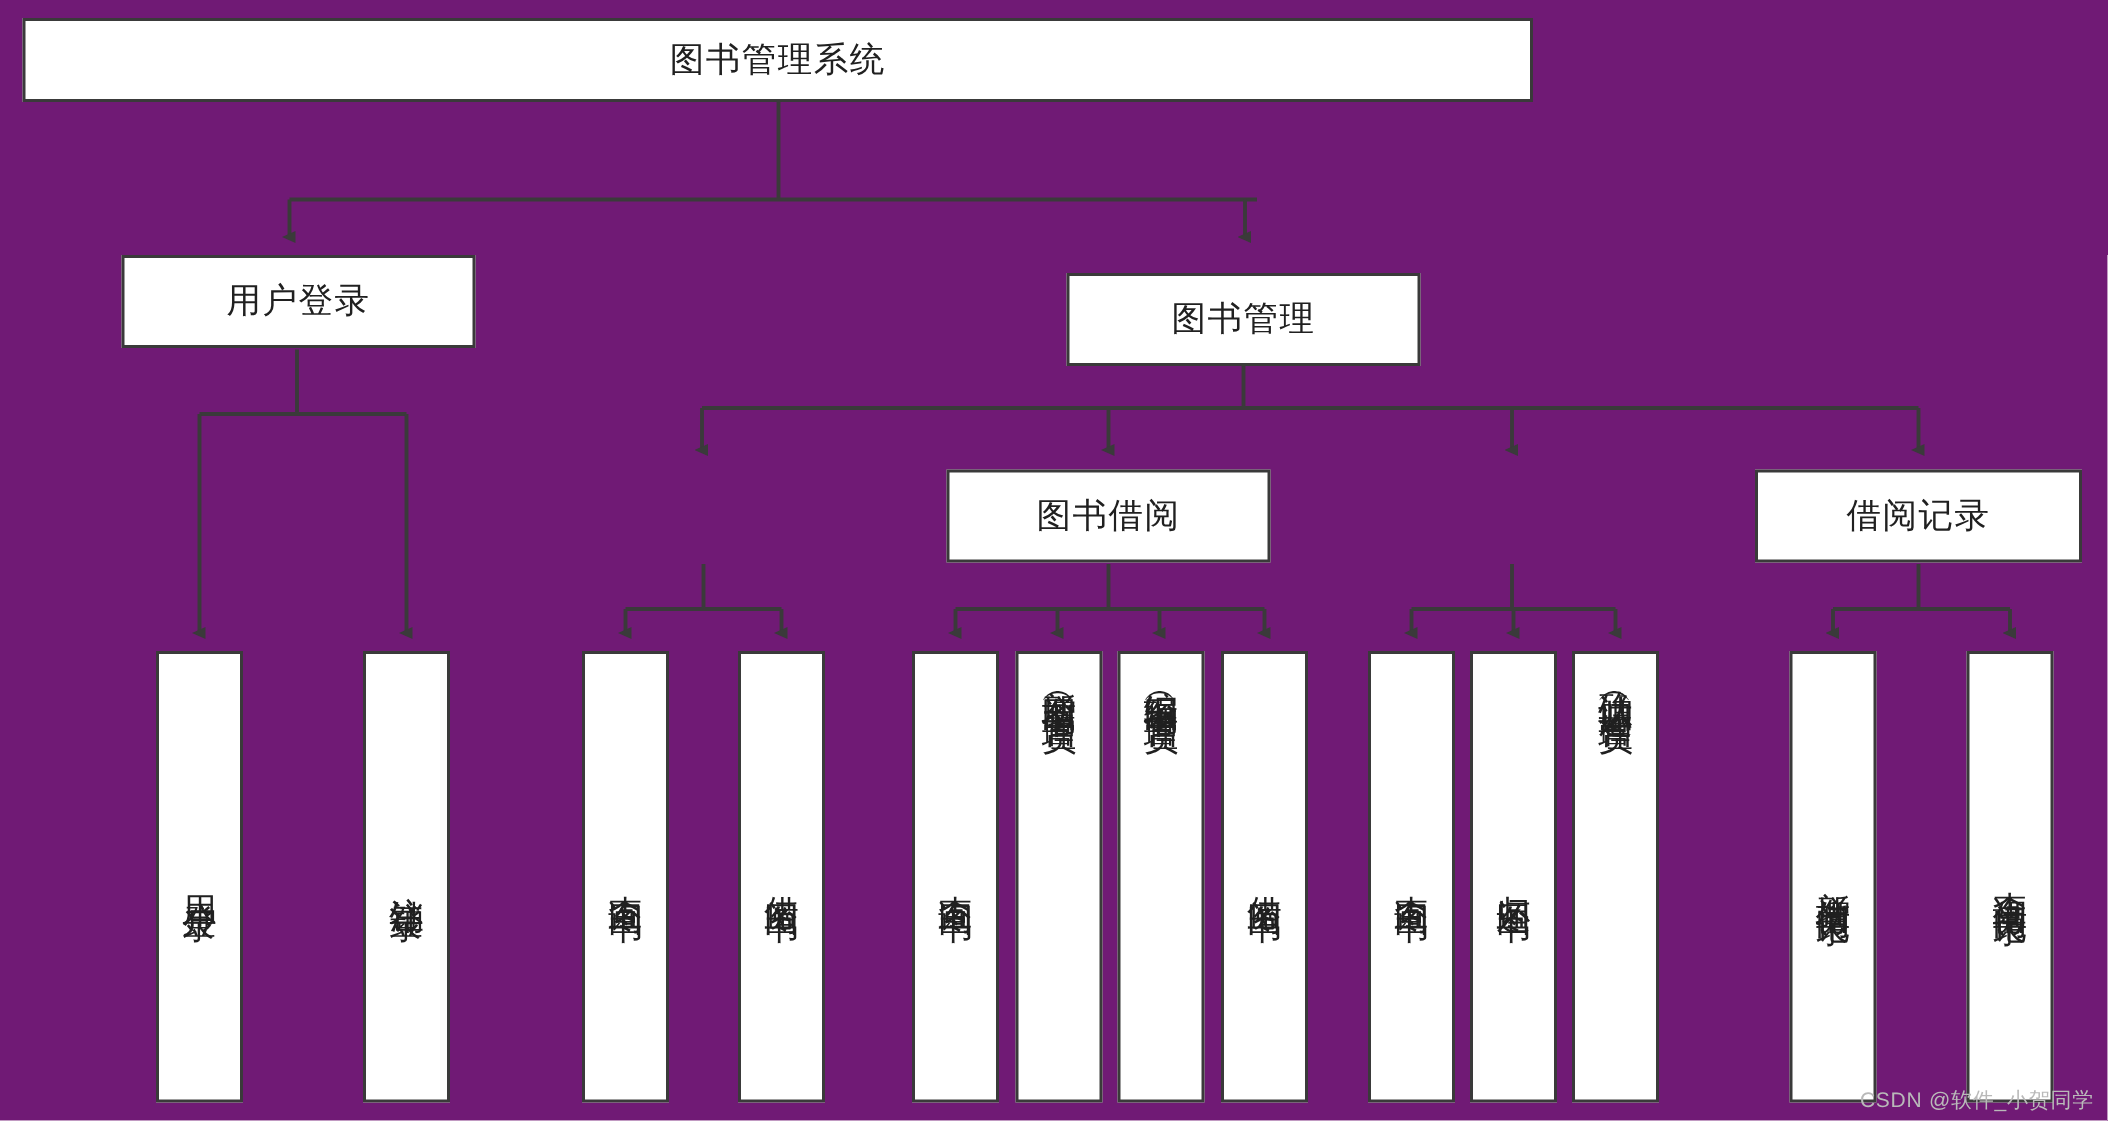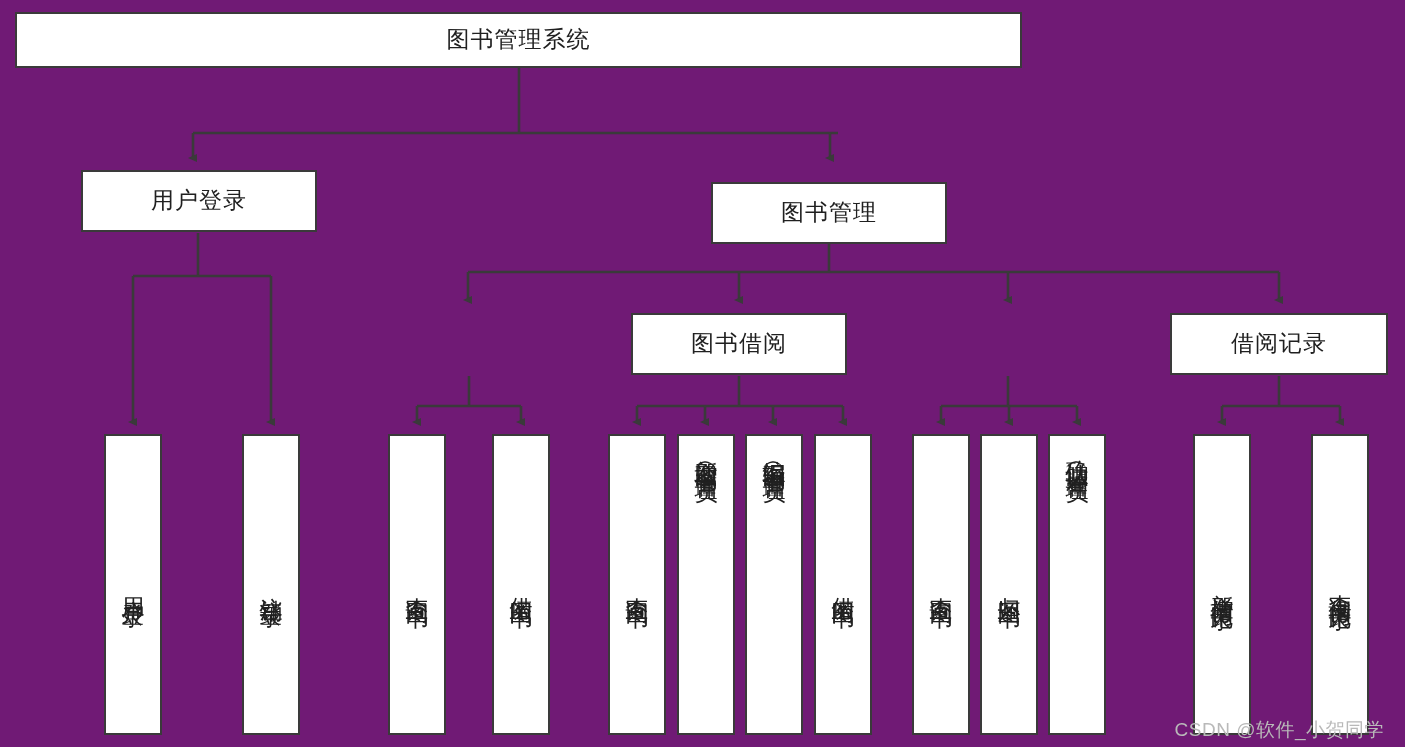--- a/index.html
+++ b/index.html
@@ -61,23 +61,23 @@
     font-size: 23px;
     letter-spacing: 3px;
     line-height: 1;
     white-space: nowrap;
   }
   .node.leaf.tall-text {
     align-items: flex-start;
   }
   #watermark {
     position: absolute;
-    right: 21px;
+    right: 9px;
     bottom: 4px;
-    font-size: 19px;
+    font-size: 14px;
     color: #b9b9b9;
     white-space: nowrap;
     letter-spacing: 0.5px;
   }
 </style>
 </head>
 <body>
 
 <div id="diagram-root">
 

